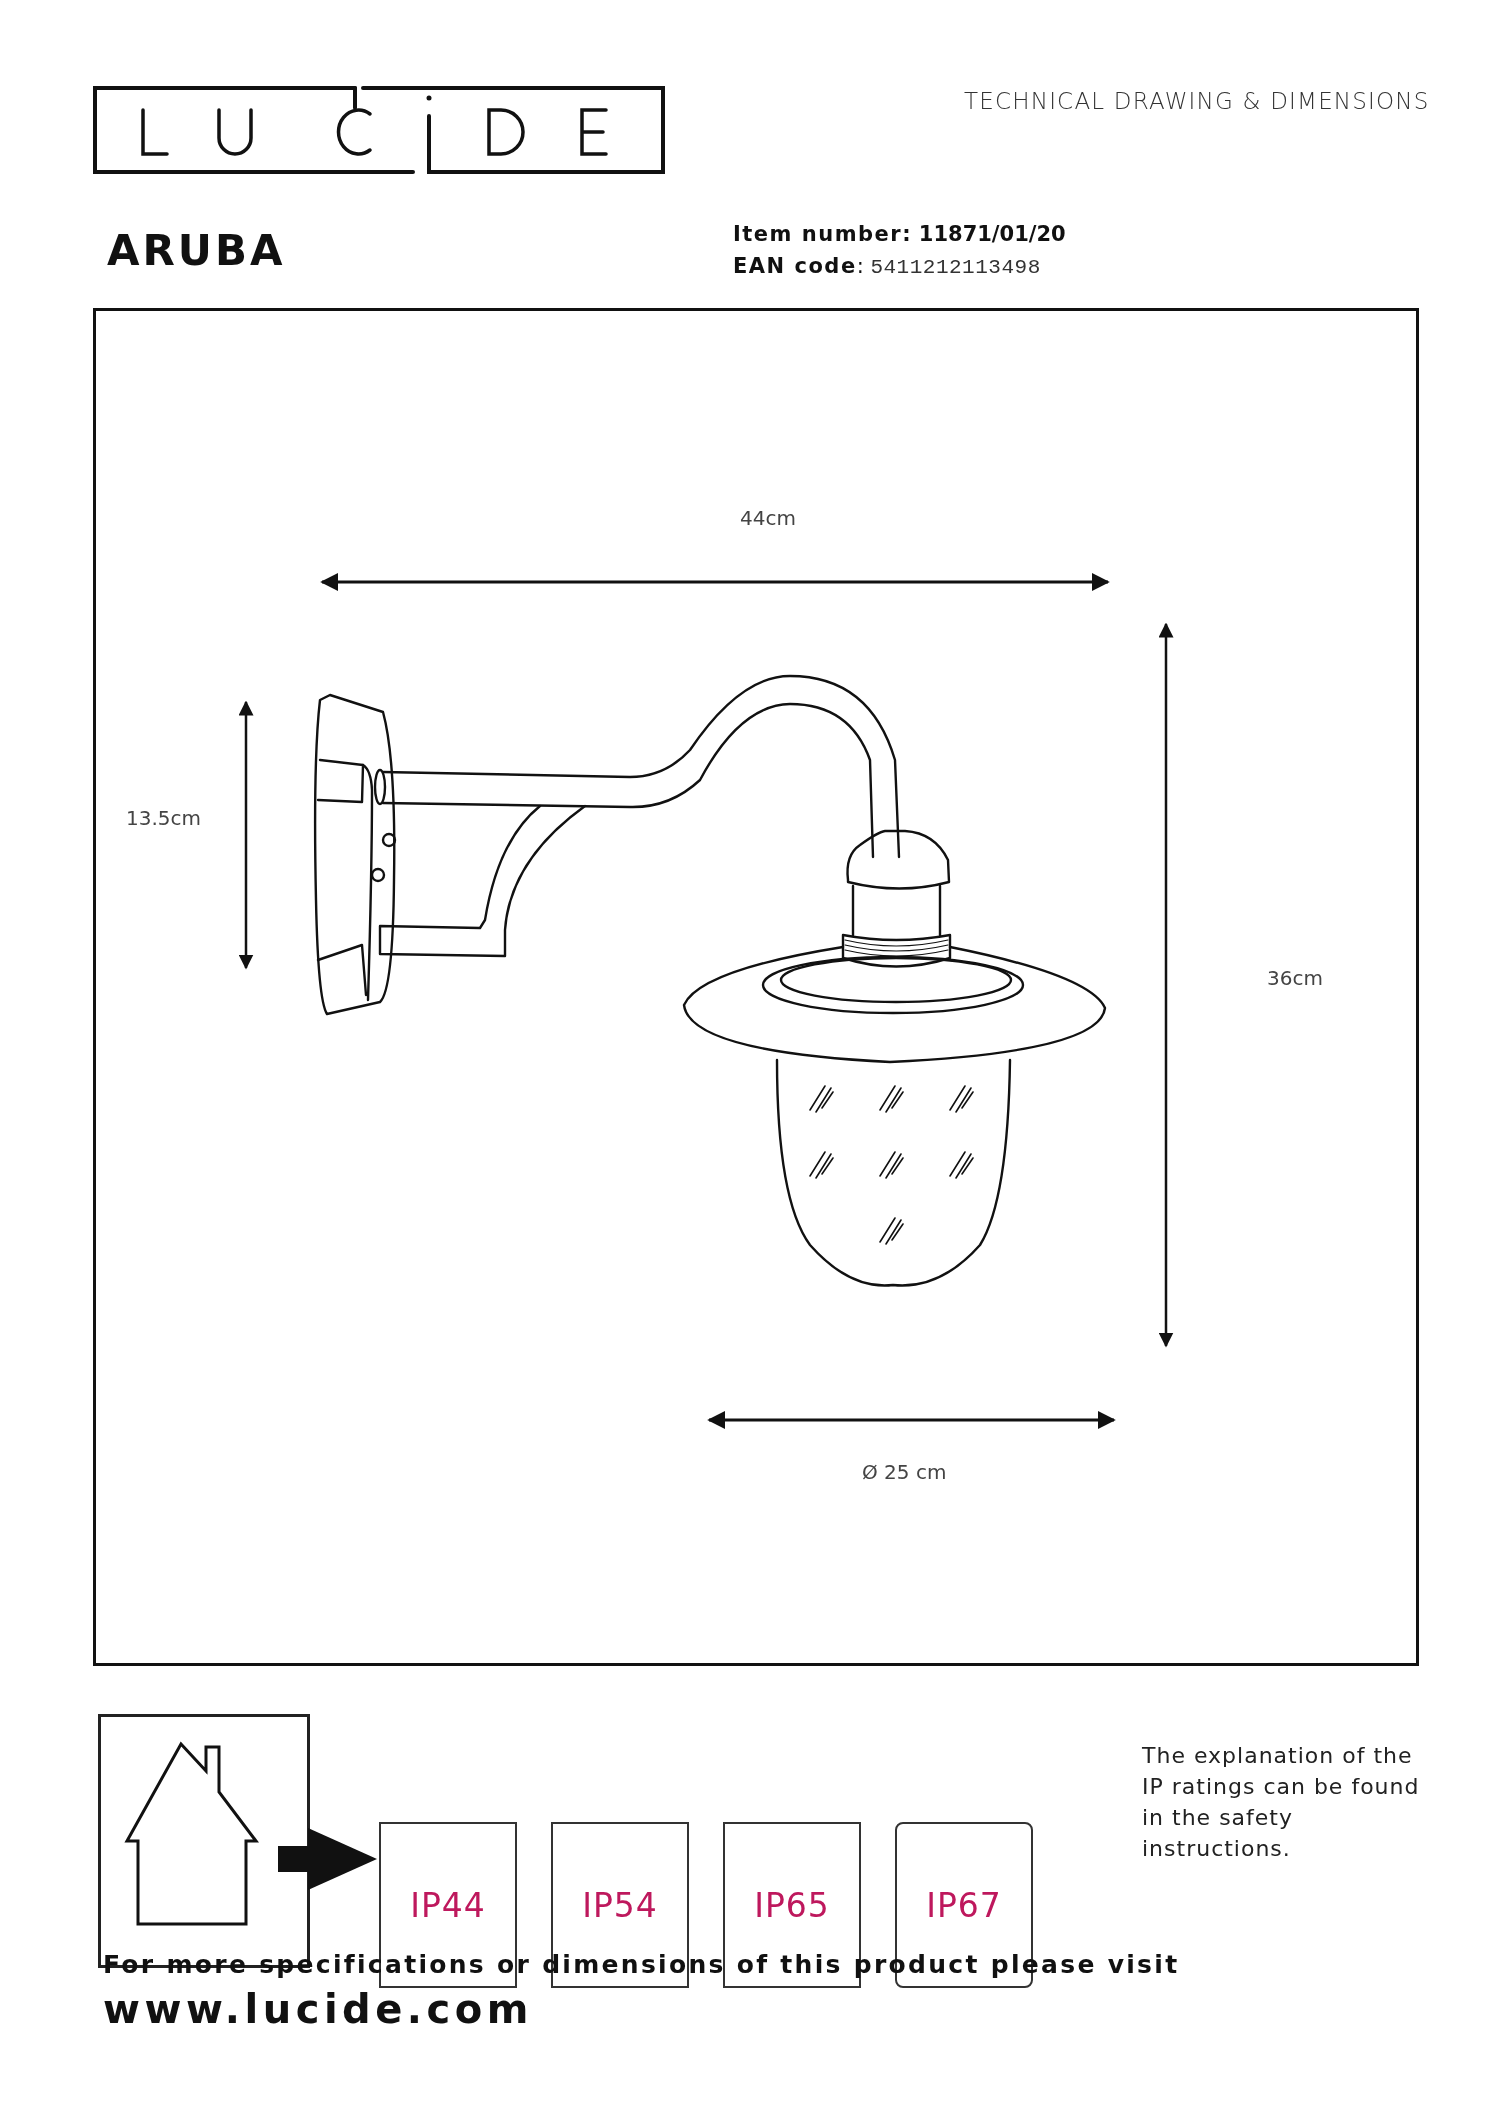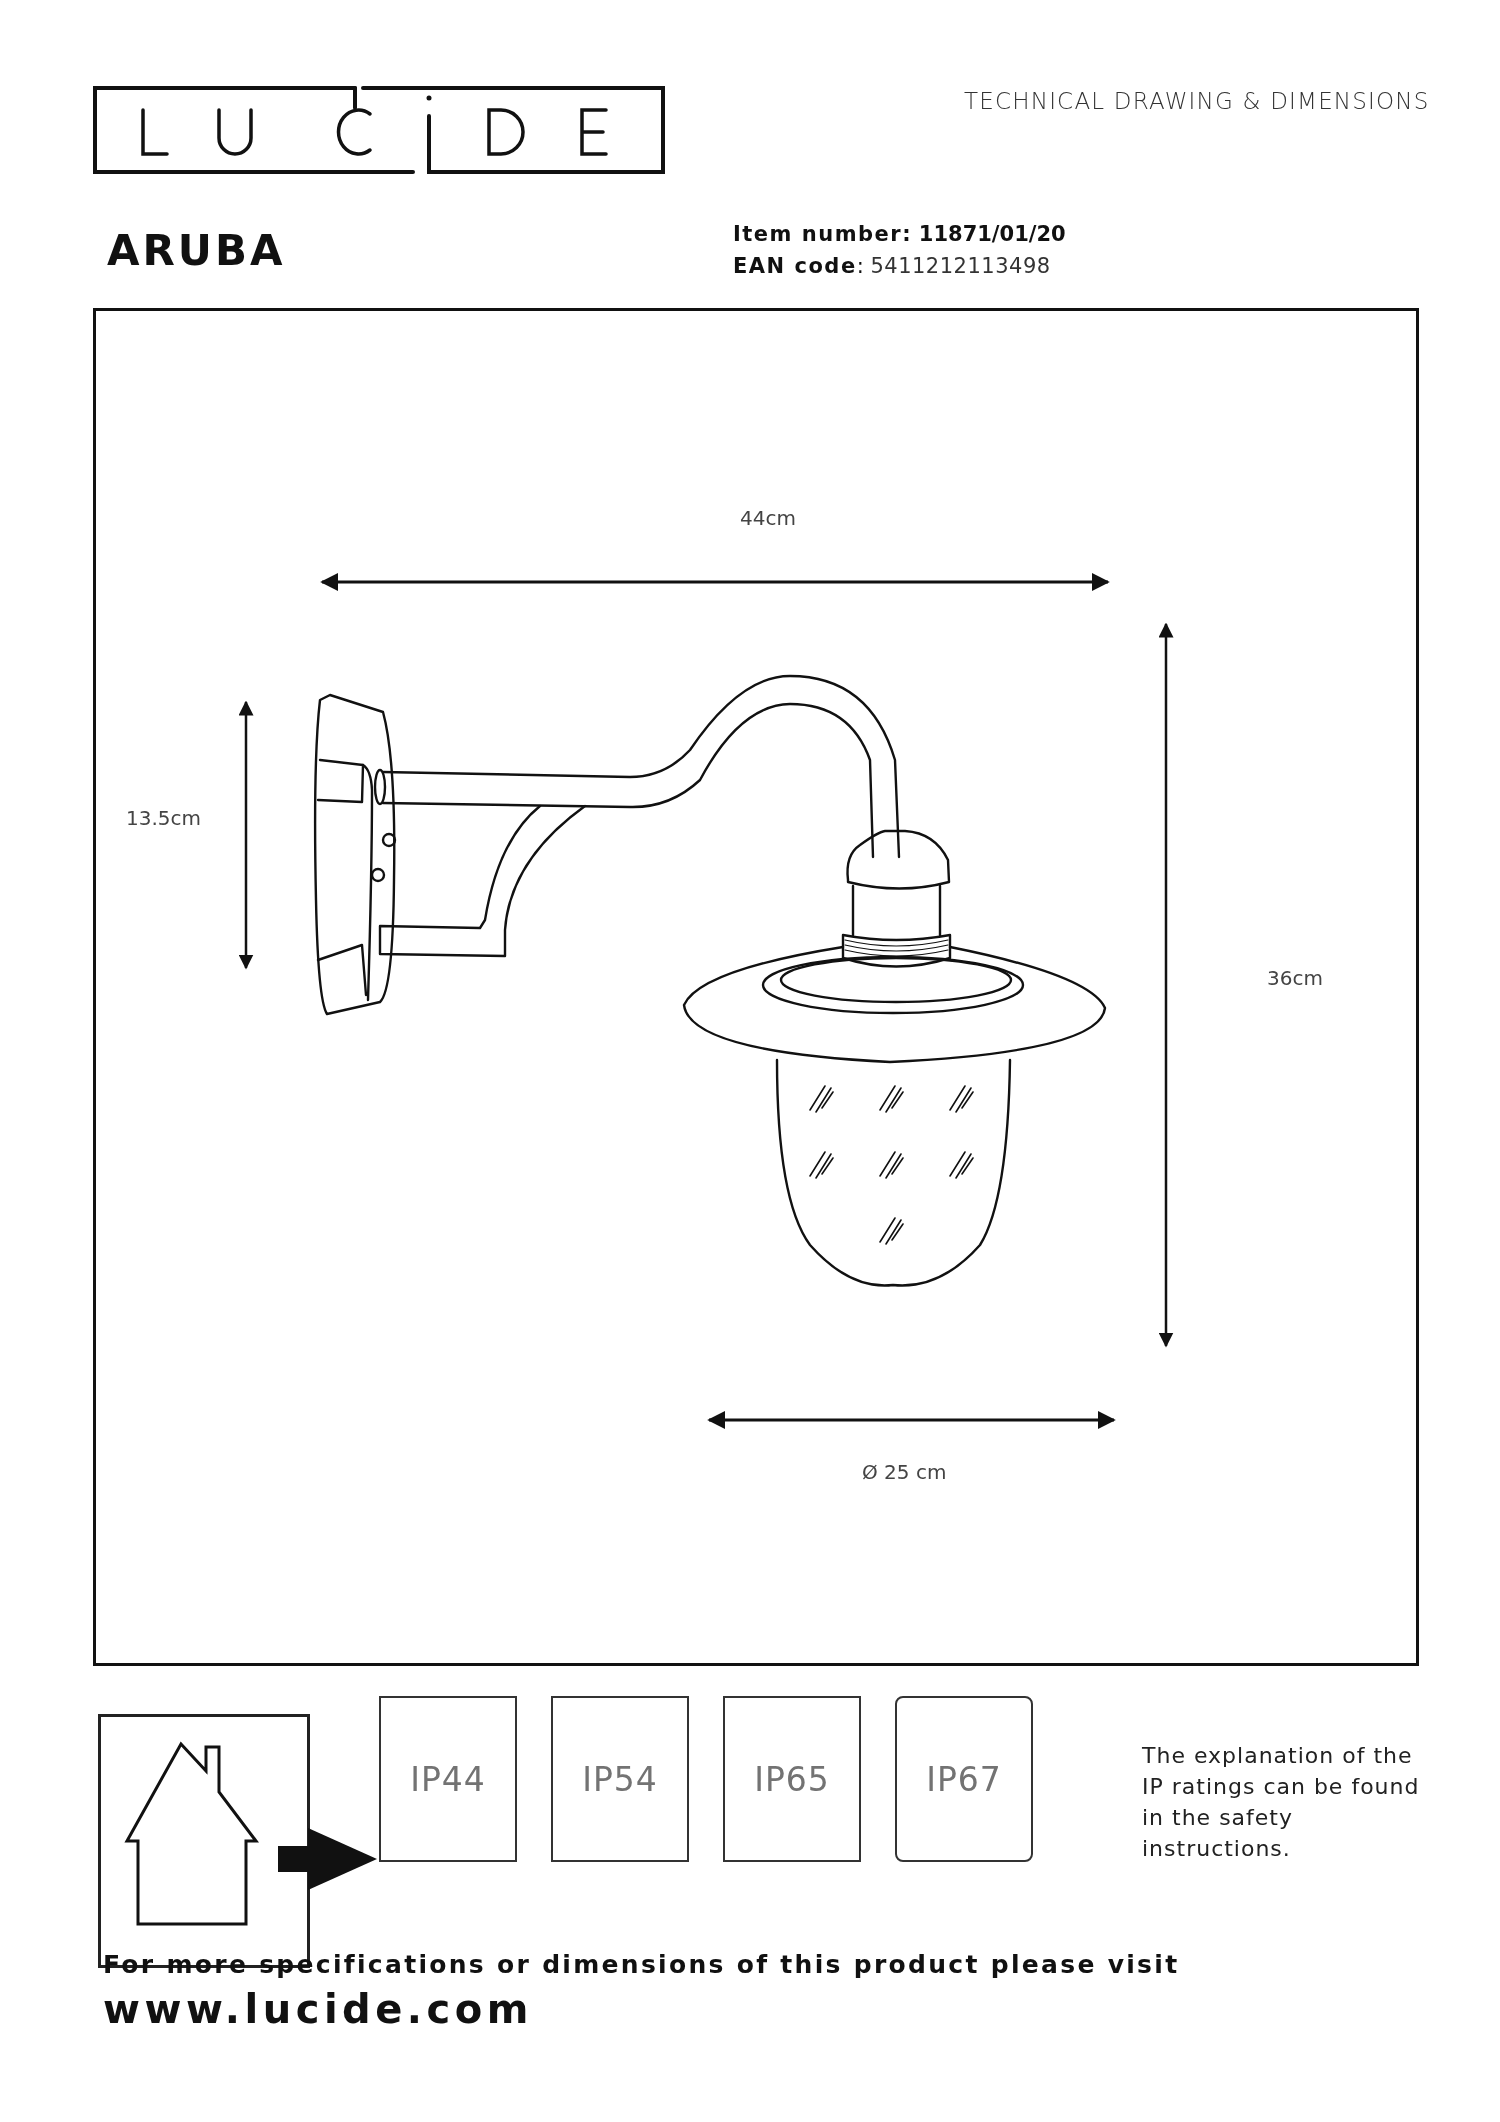--- a/index.html
+++ b/index.html
@@ -6,28 +6,28 @@
     body { width: 1500px; height: 2122px; position: relative; overflow: hidden; font-family: "DejaVu Sans", sans-serif; color: #111; }
     .abs { position: absolute; }
     
     .logo { left: 93px; top: 86px; width: 572px; height: 88px; }
     .logo svg { width: 100%; height: 100%; display: block; }
     .header-title { left: 964px; top: 88px; font-size: 23px; letter-spacing: 1.2px; color: #333; font-weight: 300; white-space: nowrap; }
     .product-name { left: 107px; top: 226px; font-size: 42px; font-weight: bold; letter-spacing: 3px; color: #111; }
     .meta { left: 733px; top: 218px; font-size: 21px; line-height: 32px; color: #111; }
     .meta .lbl { font-weight: bold; letter-spacing: 1.5px; margin-top: 20px; }
     .meta .val-bold { font-weight: bold; }
-    .meta .val-light { font-weight: normal; color: #333; letter-spacing: 0.5px; }
+    .meta .val-light { font-weight: normal; color: #333; letter-spacing: 0.5px; font-family: Liberation Mono, monospace; }
     
     .frame { left: 93px; top: 308px; width: 1320px; height: 1352px; border: 3px solid #111; box-sizing: content-box; }
     .drawing { left: 0; top: 0; width: 1500px; height: 2122px; pointer-events: none; }
     .dim-label { font-size: 20px; color: #444; white-space: nowrap; font-family: "DejaVu Sans", sans-serif; }
     
     .house-box { left: 98px; top: 1714px; width: 206px; height: 248px; border: 3px solid #222; }
-    .ip-box { top: 1696px; width: 134px; height: 162px; border: 2px solid #333; display: flex; align-items: center; justify-content: center; font-size: 33px; color: #737373; letter-spacing: 1px; }
+    .ip-box { top: 1822px; width: 134px; height: 162px; border: 2px solid #333; display: flex; align-items: center; justify-content: center; font-size: 33px; color: #be185d; letter-spacing: 1px; }
     .ip-note { left: 1106px; top: 1740px; width: 300px; font-size: 22px; line-height: 31px; color: #222; letter-spacing: 1px; margin-left: 36px; }
     .footer-line { left: 103px; top: 1950px; font-size: 25px; font-weight: bold; letter-spacing: 2.3px; color: #111; white-space: nowrap; }
     .footer-url { left: 103px; top: 1986px; font-size: 40px; font-weight: bold; letter-spacing: 4.5px; color: #111; white-space: nowrap; }
   </style>
 </head>
 <body>
 
 <div class="abs logo">
   <svg viewBox="0 0 572 88" xmlns="http://www.w3.org/2000/svg" fill="none" stroke="#111" stroke-width="4" stroke-linecap="round">
 

